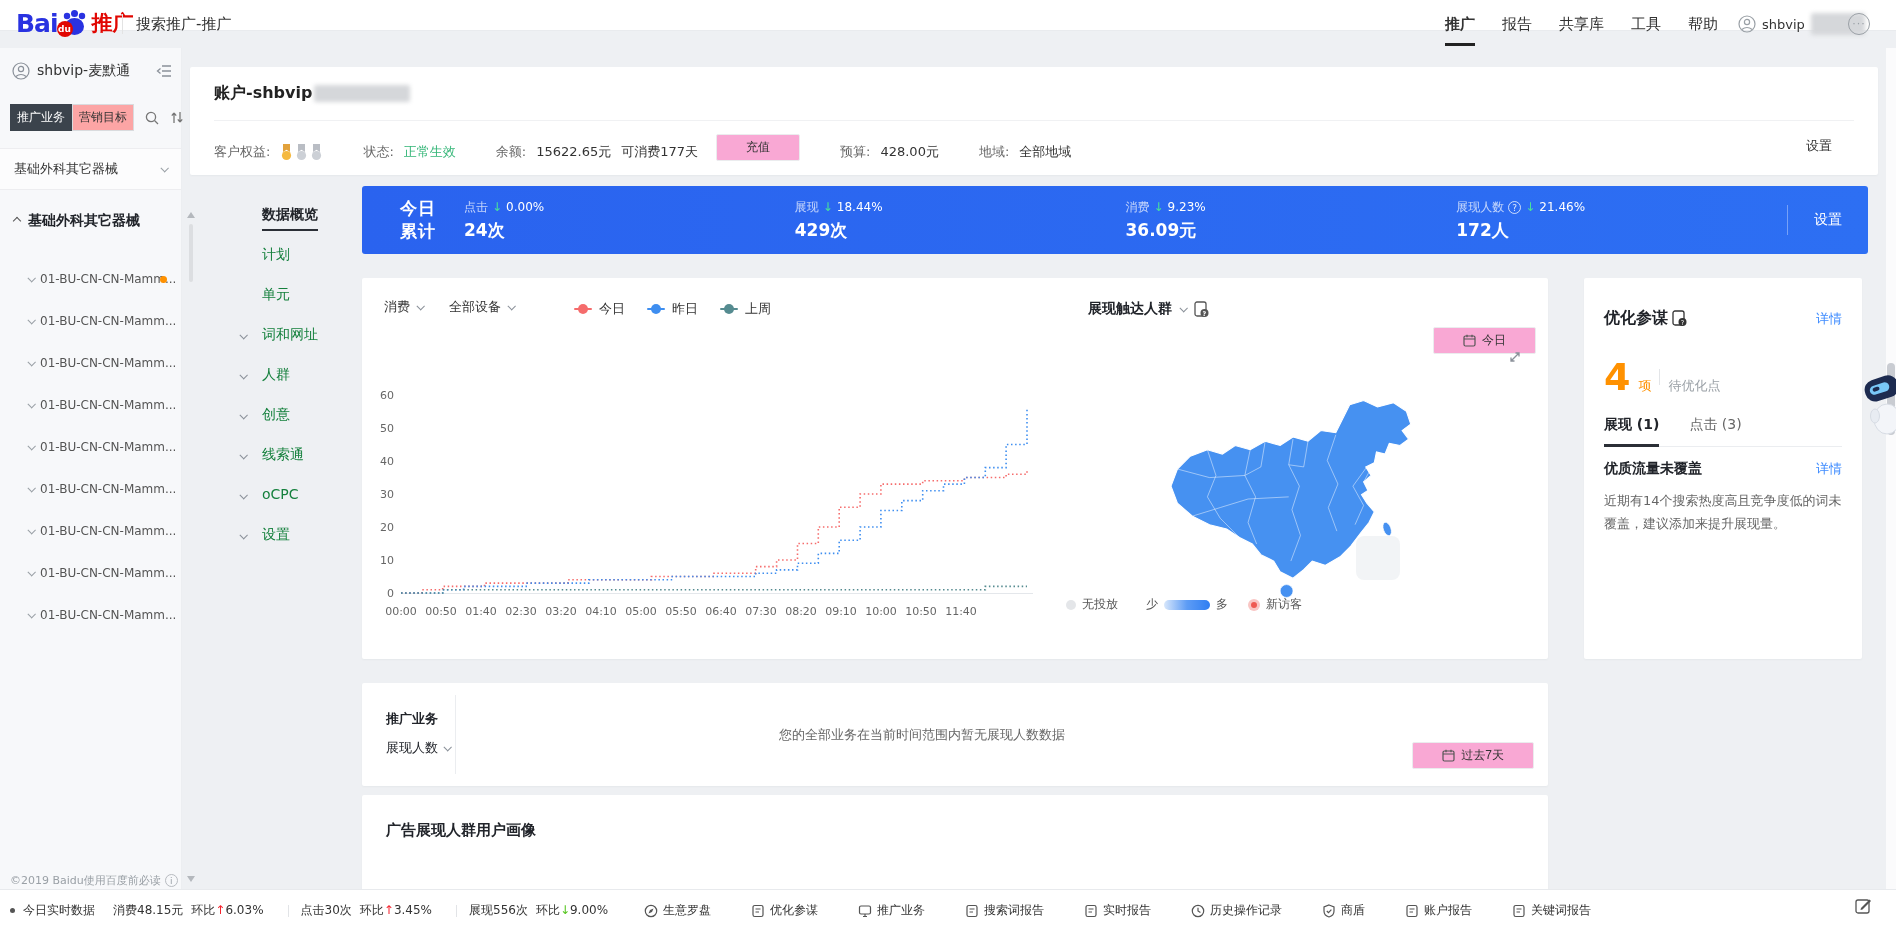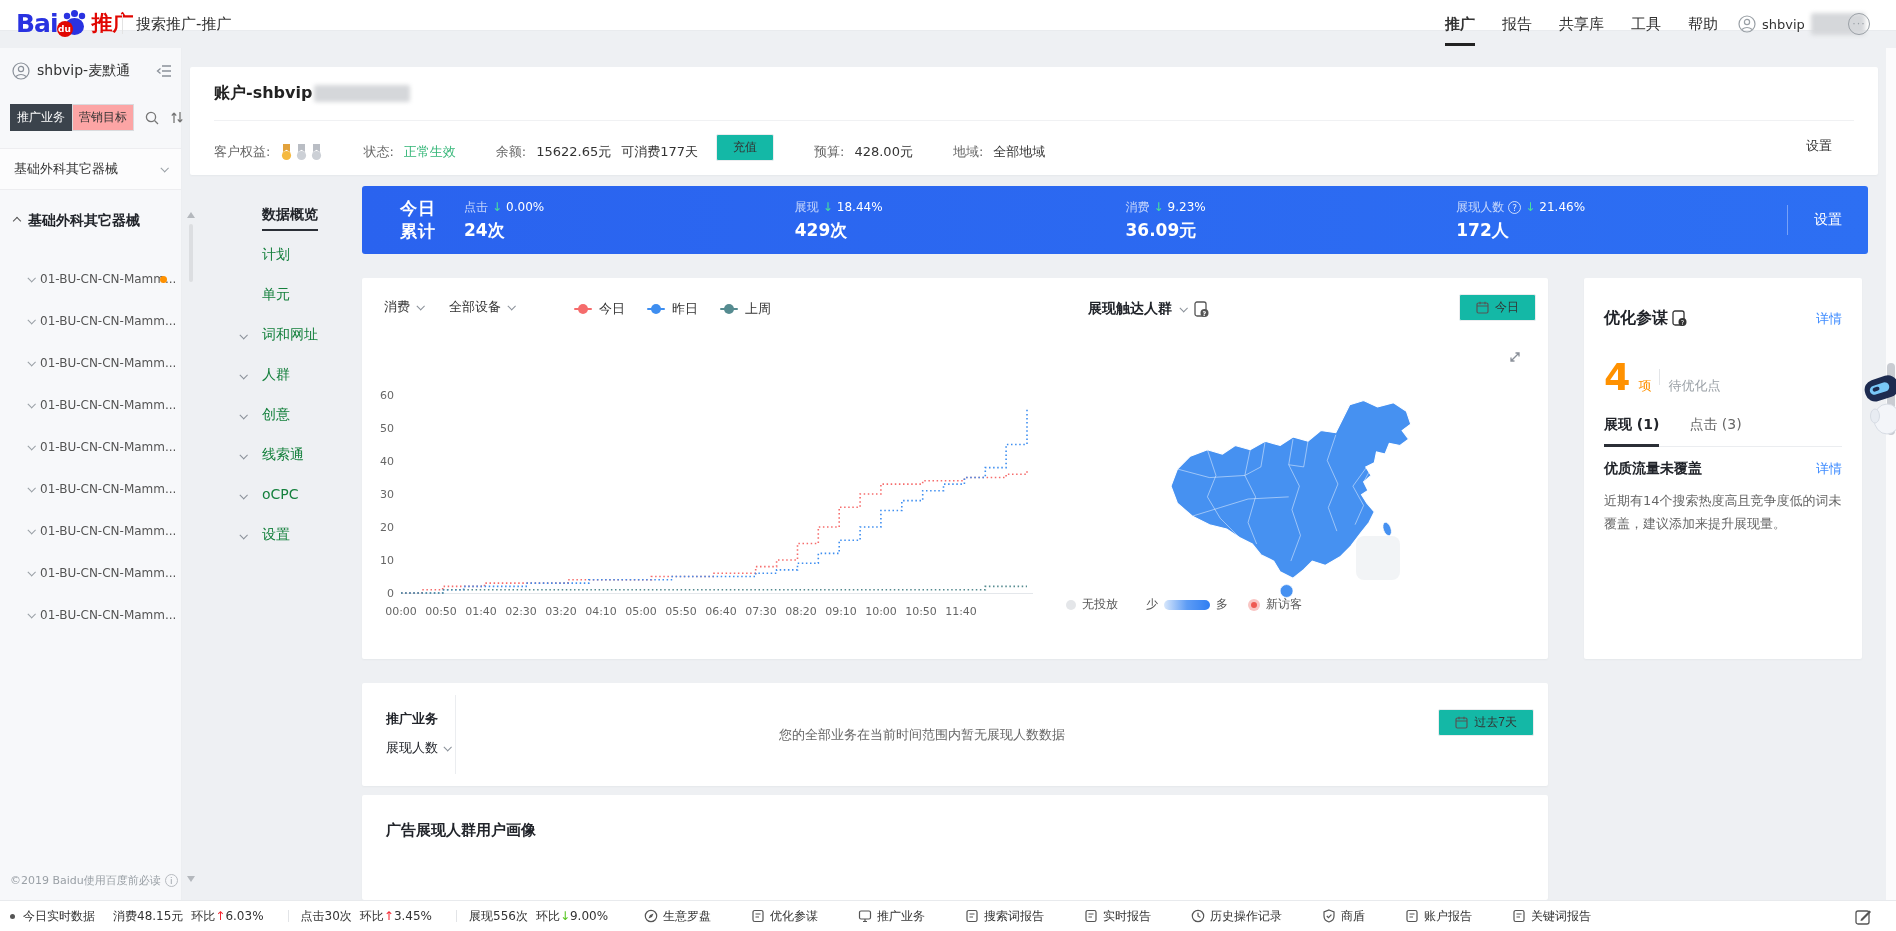--- a/index.html
+++ b/index.html
@@ -52,22 +52,22 @@
   .rail-arrow { position:absolute; left:2px; width:0; height:0; border-left:4px solid transparent; border-right:4px solid transparent; cursor:pointer; }
   .rail-up { top:164px; border-bottom:6px solid #b4b8bd; }
   .rail-down { bottom:18px; border-top:6px solid #b4b8bd; }
   .rail-thumb { position:absolute; left:4px; top:176px; width:4px; height:58px; background:#dcdee1; border-radius:2px; cursor:pointer; }
 
   
   .cv { display:inline-block; width:6px; height:6px; border-right:1.4px solid currentColor; border-bottom:1.4px solid currentColor;
         transform:rotate(45deg) translateY(-1px); }
   .cv.up { transform:rotate(225deg); }
   .card { position:absolute; background:#fff; border-radius:2px; box-shadow:0 1px 2px rgba(31,45,61,.04); }
-  .gbtn { display:inline-flex; align-items:center; gap:6px; background:#14b8a6; border:1px solid #ebecee; border-radius:2px;
-          padding:0 16px; height:27px; font-size:12px; color:#333; cursor:pointer; }
+  .gbtn { display:inline-flex; align-items:center; gap:6px; background:#f9a8d4; border:1px solid #ebecee; border-radius:2px;
+          padding:0 29px; height:27px; font-size:12px; color:#333; cursor:pointer;margin-top:33px; }
   .blue-link { color:#3d8bff; cursor:pointer; }
 
   
   #acct-card { left:190px; top:67px; width:1688px; height:108px; }
   .ac-title { position:absolute; left:24px; top:16px; font-size:16px; font-weight:bold; color:#222; }
   .ac-div { position:absolute; left:24px; right:24px; top:53px; height:1px; background:#f0f1f3; }
   .ac-info { position:absolute; left:24px; top:66px; right:170px; height:28px; display:flex; align-items:flex-end; gap:10px; font-size:13px; }
   .ac-label { color:#666; }
   .ac-val { color:#333; }
   .ac-green { color:#35b678; }
@@ -147,21 +147,21 @@
   .aud-left .l1 { font-weight:bold; }
   .aud-left .l2 { display:flex; align-items:center; gap:6px; cursor:pointer; }
   .aud-left .cv { color:#8a9099; }
   .aud-div { position:absolute; left:93px; top:12px; bottom:12px; width:1px; background:#ebedf0; }
   .aud-empty { position:absolute; left:94px; right:160px; top:0; bottom:0; display:flex; align-items:center; justify-content:center; color:#666; font-size:13px; }
   .aud-date { position:absolute; right:14px; top:26px; }
   #portrait-card { left:362px; top:795px; width:1186px; height:105px; }
   .pt-title { position:absolute; left:24px; top:26px; font-size:15px; font-weight:bold; color:#21242a; }
 
   
-  #statusbar { position:absolute; left:0; bottom:0; width:100%; height:31px; background:#fff; border-top:1px solid #e8eaed;
+  #statusbar { position:absolute; left:0; bottom:0; width:100%; height:42px; background:#fff; border-top:1px solid #e8eaed;
                display:flex; align-items:center; font-size:12px; color:#333; z-index:40; }
   .st-dot { width:5px; height:5px; border-radius:50%; background:#555; margin:0 8px 0 10px; }
   .st-real { margin-right:18px; }
   .st-metric { display:flex; align-items:center; gap:8px; margin-right:12px; }
   .st-up { color:#f5222d; }
   .st-down { color:#52c41a; }
   .st-sep { width:1px; height:12px; background:#e2e4e7; margin:0 12px; }
   .st-tools { display:flex; align-items:center; gap:40px; margin-left:24px; }
   .st-tool { display:flex; align-items:center; gap:5px; cursor:pointer;font-family:Liberation Serif, serif; }
   .st-compose { position:absolute; right:24px; top:7px; cursor:pointer; }

